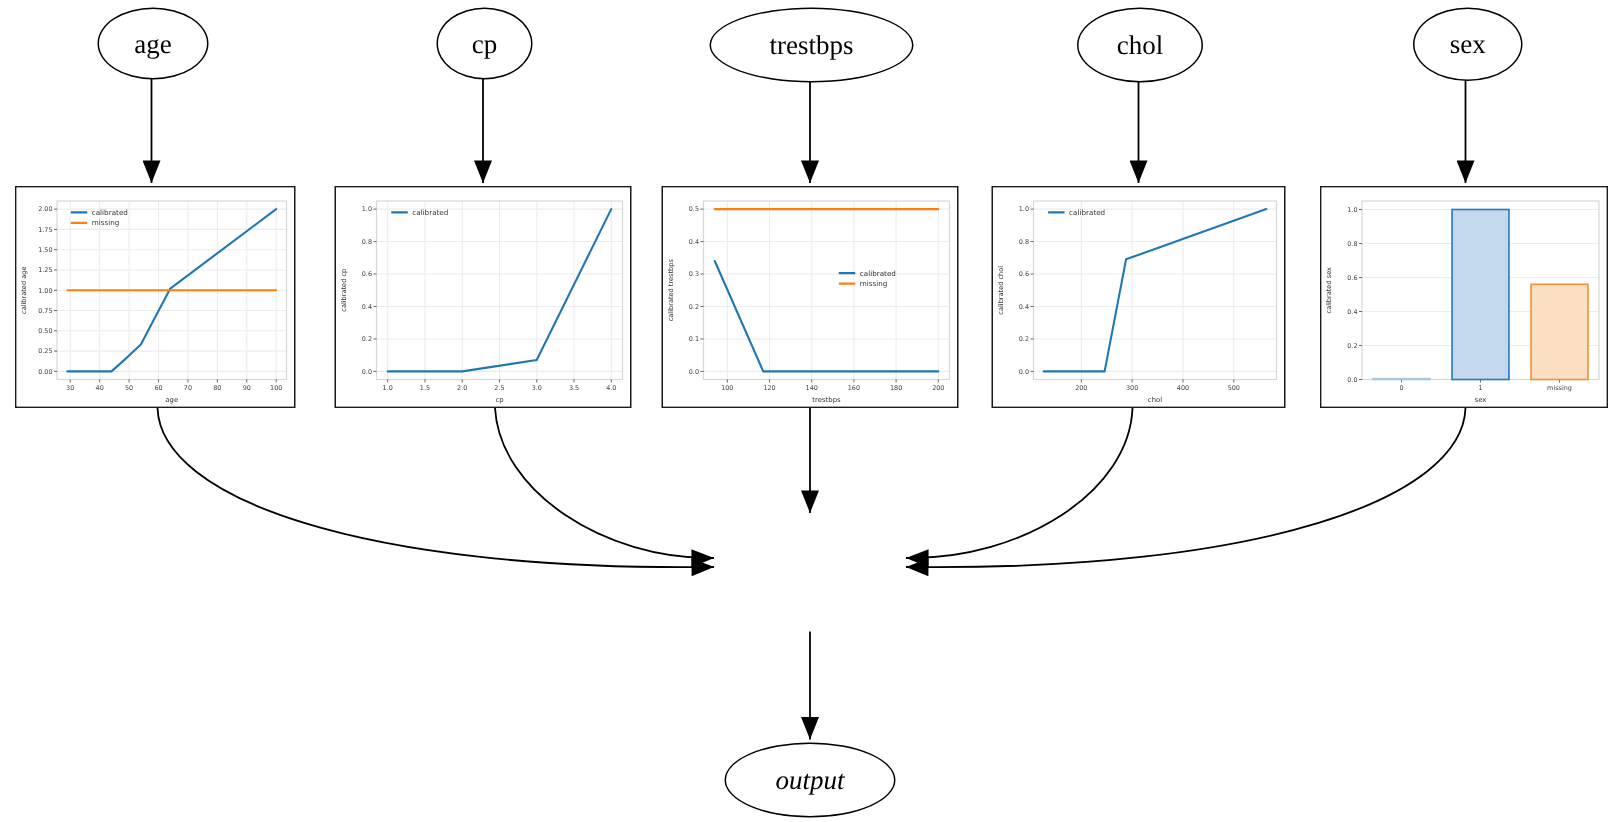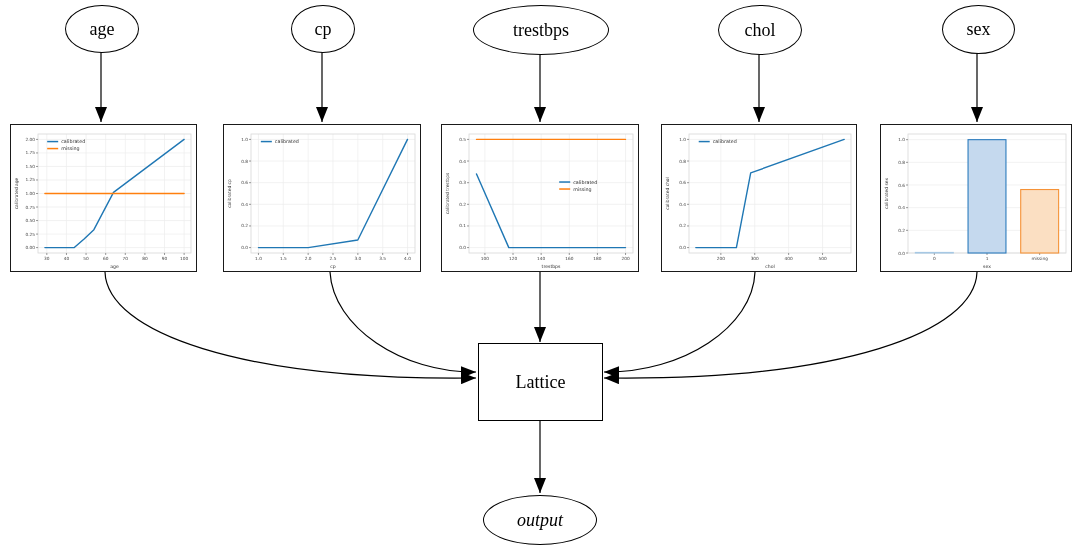--- a/index.html
+++ b/index.html
@@ -282,21 +282,18 @@
         <text x="106" y="135" text-anchor="middle" font-size="4.3" fill="#444444" font-family="DejaVu Sans, sans-serif">1</text>
         <line x1="158.66666666666666" y1="128" x2="158.66666666666666" y2="130" stroke="#555" stroke-width="0.6"></line>
         <text x="158.66666666666666" y="135" text-anchor="middle" font-size="4.3" fill="#444444" font-family="DejaVu Sans, sans-serif">missing</text>
         <text x="106" y="143" text-anchor="middle" font-size="4.6" fill="#333" font-family="DejaVu Sans, sans-serif">sex</text>
         <text x="6.5" y="68.5" text-anchor="middle" font-size="4.4" fill="#333" font-family="DejaVu Sans, sans-serif" transform="rotate(-90 6.5 68.5)">calibrated sex</text>
         <rect x="34.373333333333335" y="127.43333333333334" width="37.919999999999995" height="0.5666666666666629" fill="#e8f0f8" stroke="#a6c8e4" stroke-width="1.1"></rect>
         <rect x="87.04" y="14.666666666666671" width="37.919999999999995" height="113.33333333333333" fill="#c5d9ee" stroke="#2b7bbd" stroke-width="1.1"></rect>
         <rect x="139.70666666666665" y="64.53333333333333" width="37.919999999999995" height="63.46666666666667" fill="#fbdfc2" stroke="#f59237" stroke-width="1.1"></rect>
       </svg></div>
 
-  <div id="lattice" style="left:478px;top:343px;width:125px;height:78px;">
-    <span>Lattice</span>
-  </div>
 
   <div class="node-ellipse" style="left:483px;top:495px;width:112px;height:48px;font-style:italic;">
     <span>output</span>
   </div>
 
 </div>
 
 </body></html>

